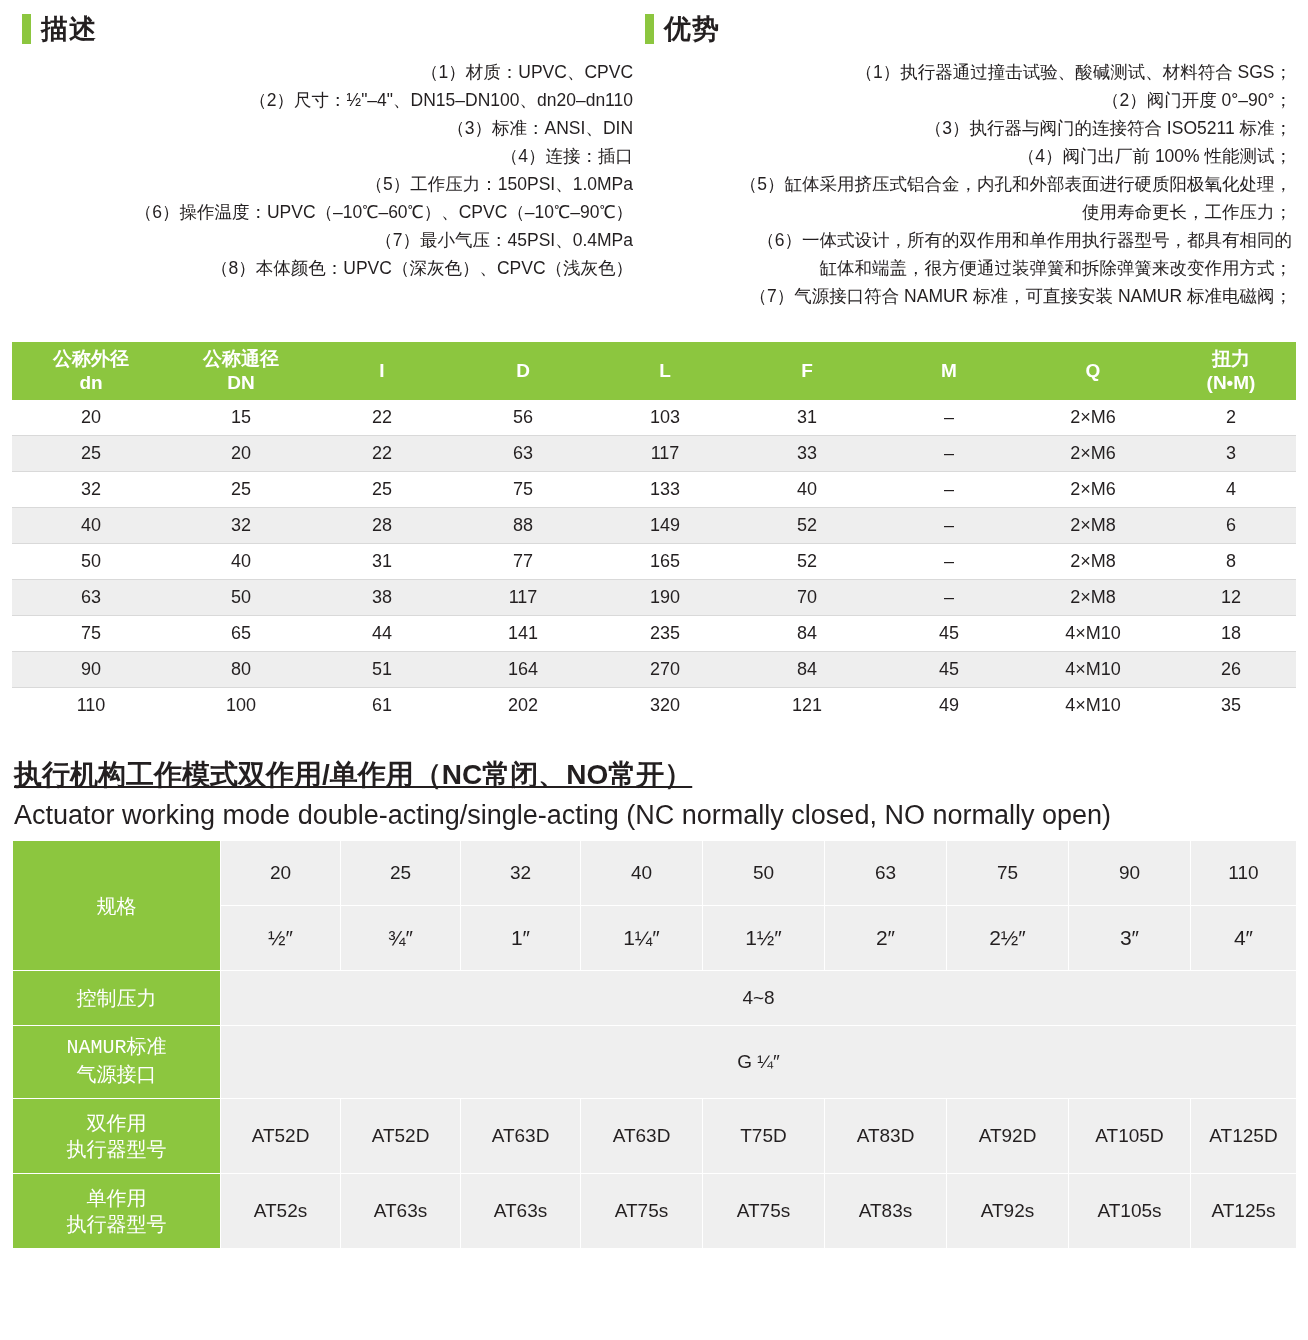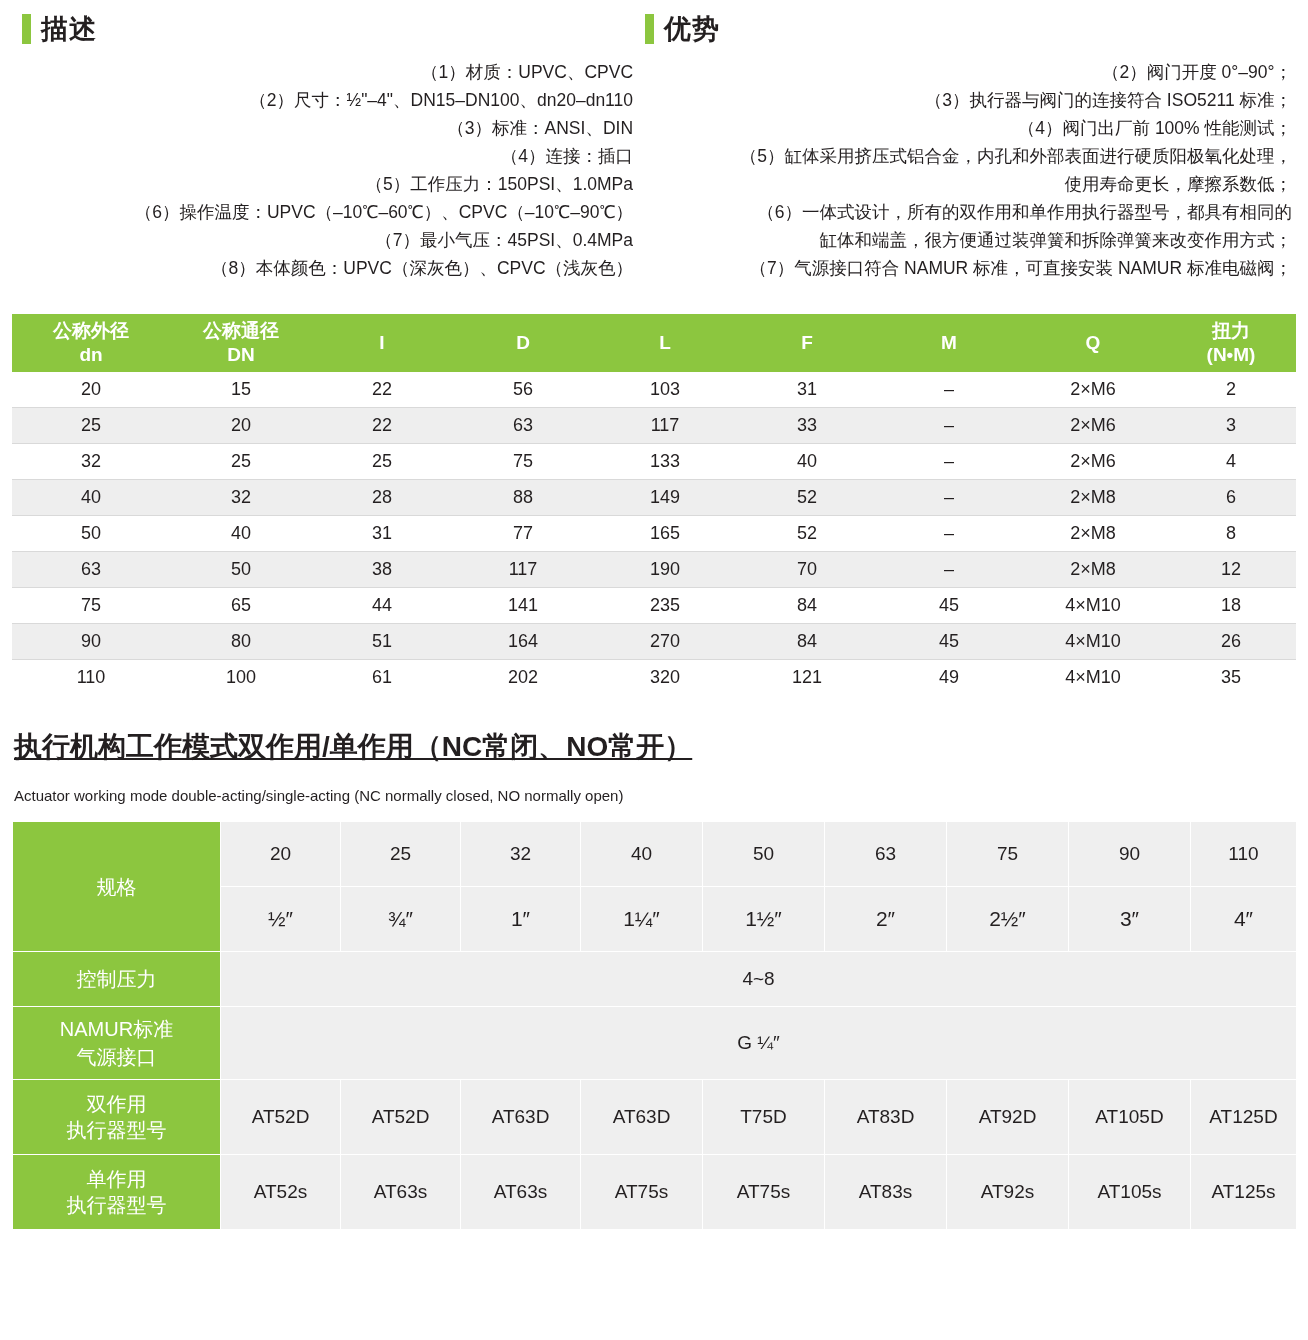--- a/index.html
+++ b/index.html
@@ -103,23 +103,23 @@
     margin: 34px 0 10px 14px;
   }
   .head2 .cn {
     font-size: 28px;
     font-weight: bold;
     letter-spacing: 0px;
     line-height: 36px;
     text-decoration: underline;
   }
   .head2 .en {
-    font-size: 15px;
+    font-size: 27px;
     line-height: 30px;
-    margin-top: 16px;
+    margin-top: 7px;
   }
 
   
   .table2-wrap {
     margin: 8px 12px 0 12px;
   }
   table.t2 {
     border-collapse: collapse;
     width: 1284px;
     table-layout: fixed;
@@ -167,25 +167,26 @@
           <div>（8）本体颜色：UPVC（深灰色）、CPVC（浅灰色）</div>
         </div>
     </div>
 
     <div class="col-right">
       <div class="sec-title">
         <div class="sec-bar"></div>
         <div class="sec-title-text">优势</div>
       </div>
       <div class="adv-list" id="adv-list">
+          <div>（1）执行器通过撞击试验、酸碱测试、材料符合 SGS；</div>
           <div>（2）阀门开度 0°–90°；</div>
           <div>（3）执行器与阀门的连接符合 ISO5211 标准；</div>
           <div>（4）阀门出厂前 100% 性能测试；</div>
           <div>（5）缸体采用挤压式铝合金，内孔和外部表面进行硬质阳极氧化处理，</div>
-          <div class="cont">使用寿命更长，摩擦系数低；</div>
+          <div class="cont">使用寿命更长，工作压力；</div>
           <div>（6）一体式设计，所有的双作用和单作用执行器型号，都具有相同的</div>
           <div class="cont">缸体和端盖，很方便通过装弹簧和拆除弹簧来改变作用方式；</div>
           <div>（7）气源接口符合 NAMUR 标准，可直接安装 NAMUR 标准电磁阀；</div>
         </div>
     </div>
 
   </div>
 
   <div class="table1-wrap">
     <table class="t1">
@@ -361,21 +362,21 @@
             <td class="size-inch">2″</td>
             <td class="size-inch">2½″</td>
             <td class="size-inch">3″</td>
             <td class="size-inch">4″</td>
           </tr>
           <tr>
             <td class="lbl row-mid">控制压力</td>
             <td class="row-mid" colspan="9">4~8</td>
           </tr>
           <tr>
-            <td class="lbl row-tall" style="white-space: pre-line;">NAMUR标准
+            <td class="lbl row-tall" style="white-space: pre-line; font-family: Liberation Mono, monospace;">NAMUR标准
 气源接口</td>
             <td class="row-tall" colspan="9">G ¼″</td>
           </tr>
           <tr>
             <td class="lbl row-model" style="white-space: pre-line;">双作用
 执行器型号</td>
             <td class="row-model">AT52D</td>
             <td class="row-model">AT52D</td>
             <td class="row-model">AT63D</td>
             <td class="row-model">AT63D</td>

